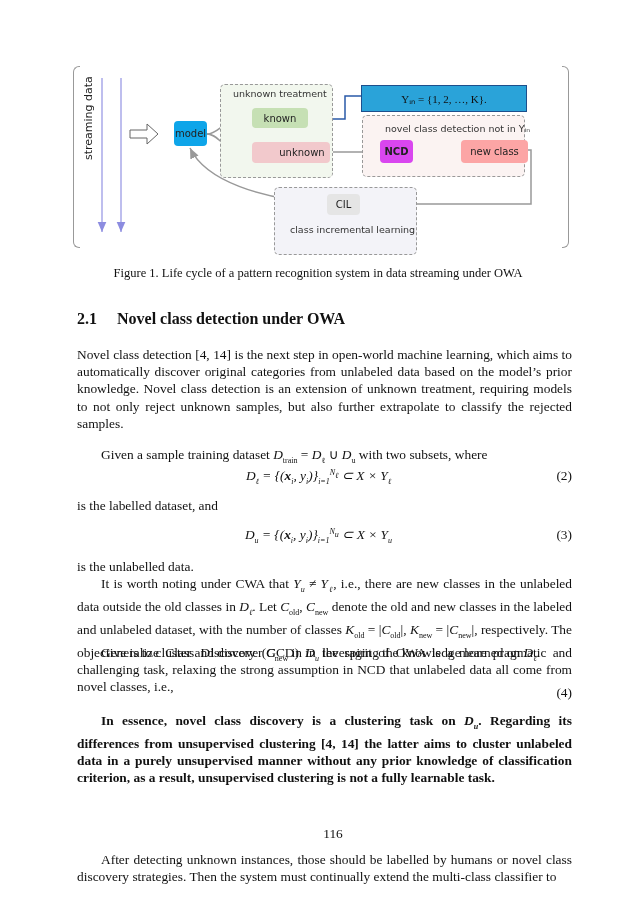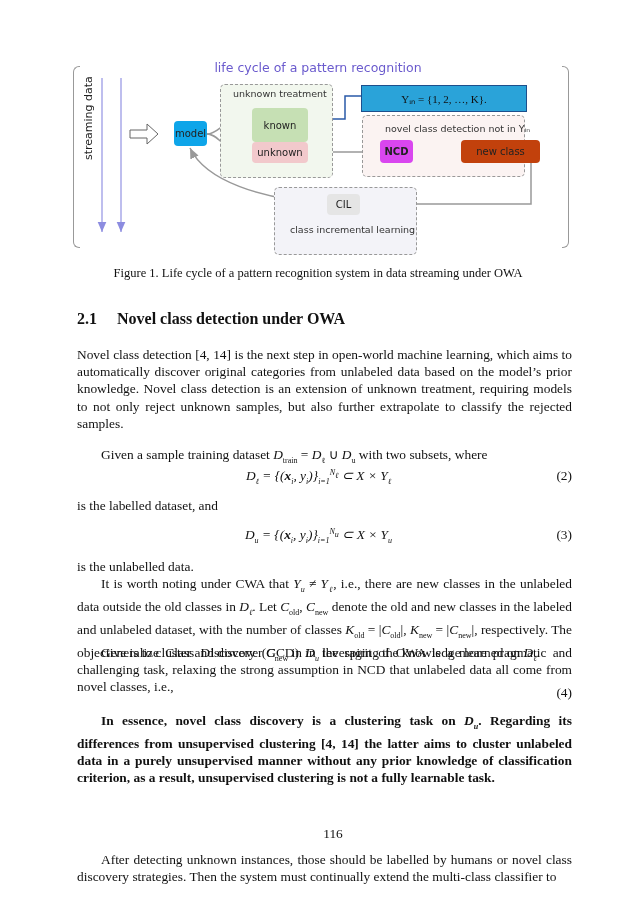--- a/index.html
+++ b/index.html
@@ -35,21 +35,20 @@
   .eq .body { position: absolute; left: 0; right: 12px; text-align: center; font-style: italic; }
   .eq .num { position: absolute; right: 0; top: 0; }
   .pagenum { position: absolute; left: 0; width: 636px; top: 826px; text-align: center; font-size: 13.4px; padding-left: 15px; }
   i { font-style: italic; }
   sub { font-size: 8px; }
 </style>
 </head>
 <body>
 
 <div id="figure">
-  <div class="fig-title">life cycle of a pattern recognition</div>
   <div class="bracket-l"></div>
   <div class="bracket-r"></div>
 
   <svg class="abs" style="left:0;top:0" width="636" height="260">
     <defs>
       <marker id="ah" markerWidth="8" markerHeight="8" refX="7" refY="4" orient="auto">
         <path d="M0,1 L7,4 L0,7 Z" fill="#999"></path>
       </marker>
       <marker id="ahb" markerWidth="8" markerHeight="8" refX="7" refY="4" orient="auto">
         <path d="M0,1 L7,4 L0,7 Z" fill="#8c8ce0"></path>
@@ -74,29 +73,29 @@
 
     <path d="M328,203 C260,200 205,180 190,148" fill="none" stroke="#999" stroke-width="1.5" marker-end="url(#ah)"></path>
   </svg>
 
   <div class="vert-text">streaming data</div>
 
   <div class="node" style="left:174px;top:121px;width:33px;height:25px;background:#0ea5e9;">model</div>
 
   <div class="dash-box" style="left:220px;top:84px;width:111px;height:92px;background:#f2f7ee;"></div>
   <div class="lbl" style="left:233px;top:88px;">unknown treatment</div>
-  <div class="node" style="left:252px;top:108px;width:56px;height:34px;background:#c6e0b4;">known</div>
-  <div class="node" style="left:252px;top:142px;width:56px;height:21px;background:#f2c9cc;">unknown</div>
+  <div class="node" style="left:252px;top:108px;width:56px;height:20px;background:#c6e0b4;">known</div>
+  <div class="node" style="left:252px;top:142px;width:56px;height:21px;background:#f2c9cc;padding-left:22px;">unknown</div>
 
   <div class="yin">Yᵢₙ = {1, 2, …, K}.</div>
 
   <div class="dash-box" style="left:362px;top:115px;width:161px;height:60px;background:#fbf3f2;"></div>
   <div class="lbl" style="left:385px;top:123px;">novel class detection not in Yᵢₙ</div>
   <div class="node" style="left:380px;top:140px;width:33px;height:23px;background:#d946ef;font-weight:bold;">NCD</div>
-  <div class="node" style="left:461px;top:140px;width:79px;height:23px;background:#c2410c;">new class</div>
+  <div class="node" style="left:461px;top:140px;width:67px;height:23px;background:#fca5a5;">new class</div>
 
   <div class="dash-box" style="left:274px;top:187px;width:141px;height:66px;background:#f3f3f8;"></div>
   <div class="node" style="left:327px;top:194px;width:33px;height:21px;background:#e5e5e5;">CIL</div>
   <div class="lbl" style="left:290px;top:224px;">class incremental learning</div>
 </div>
 
 <div class="caption">Figure 1. Life cycle of a pattern recognition system in data streaming under OWA</div>
 
 <div class="section">
   <span class="num">2.1</span><span>Novel class detection under OWA</span>

